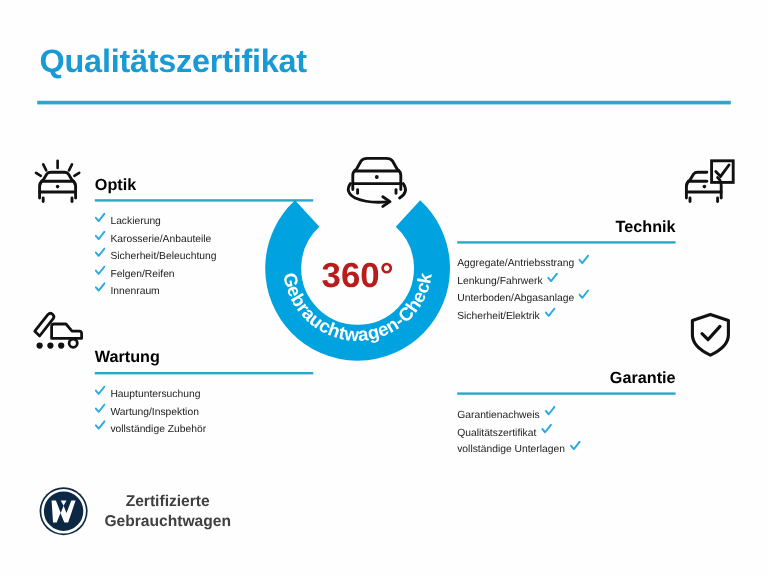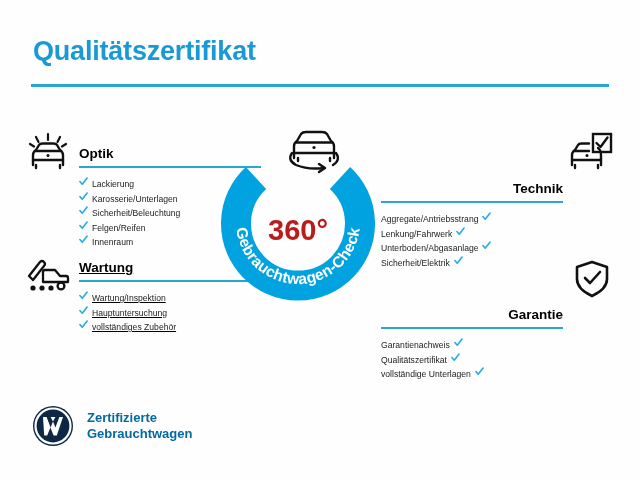--- a/index.html
+++ b/index.html
@@ -34,21 +34,21 @@
 
   
   .col{
     position:absolute;
     width:182px;
   }
   .col-left{ left:79px; }
   .col-right{ left:381px; width:182px; }
 
   .block-optik   { top:146px; }
-  .block-wartung { top:260px;text-decoration:underline; }
+  .block-wartung { top:290px; }
   .block-technik { top:146px; }
   .block-garantie{ top:272px; }
 
   .sec-head{
     font-size:13.5px;
     font-weight:bold;
     color:#000000;
     line-height:16px;
     white-space:nowrap;
   }
@@ -128,23 +128,24 @@
     position:absolute;
     left:31px;top:404px;
     display:flex;
     align-items:center;
     gap:12px;
   }
   .vw-mark{ width:44px;height:44px;flex:none; }
   .vw-text{
     font-size:13px;
     font-weight:bold;
-    color:#0369a1;
+    color:#404040;
     line-height:16px;
     white-space:nowrap;
+    text-align:center;
   }
 </style>
 </head>
 <body>
 
 <div class="page">
 
   <div class="title">Qualitätszertifikat</div>
   <div class="header-rule"></div>
 
@@ -179,21 +180,21 @@
             </svg>
           </span>
         <span>Lackierung</span>
       </li>
       <li class="item">
         <span class="check">
             <svg viewBox="0 0 10 10" width="9" height="9">
               <path d="M1 5 L3.6 8 L9 1.2" fill="none" stroke="#29abe2" stroke-width="1.8" stroke-linecap="round" stroke-linejoin="round"></path>
             </svg>
           </span>
-        <span>Karosserie/Unterlagen</span>
+        <span>Karosserie/Anbauteile</span>
       </li>
       <li class="item">
         <span class="check">
             <svg viewBox="0 0 10 10" width="9" height="9">
               <path d="M1 5 L3.6 8 L9 1.2" fill="none" stroke="#29abe2" stroke-width="1.8" stroke-linecap="round" stroke-linejoin="round"></path>
             </svg>
           </span>
         <span>Sicherheit/Beleuchtung</span>
       </li>
       <li class="item">
@@ -231,37 +232,37 @@
   <div class="col col-left block-wartung">
     <div class="sec-head">Wartung</div>
     <div class="sec-rule"></div>
     <ul class="items">
       <li class="item">
         <span class="check">
             <svg viewBox="0 0 10 10" width="9" height="9">
               <path d="M1 5 L3.6 8 L9 1.2" fill="none" stroke="#29abe2" stroke-width="1.8" stroke-linecap="round" stroke-linejoin="round"></path>
             </svg>
           </span>
+        <span>Hauptuntersuchung</span>
+      </li>
+      <li class="item">
+        <span class="check">
+            <svg viewBox="0 0 10 10" width="9" height="9">
+              <path d="M1 5 L3.6 8 L9 1.2" fill="none" stroke="#29abe2" stroke-width="1.8" stroke-linecap="round" stroke-linejoin="round"></path>
+            </svg>
+          </span>
         <span>Wartung/Inspektion</span>
       </li>
       <li class="item">
         <span class="check">
             <svg viewBox="0 0 10 10" width="9" height="9">
               <path d="M1 5 L3.6 8 L9 1.2" fill="none" stroke="#29abe2" stroke-width="1.8" stroke-linecap="round" stroke-linejoin="round"></path>
             </svg>
           </span>
-        <span>Hauptuntersuchung</span>
-      </li>
-      <li class="item">
-        <span class="check">
-            <svg viewBox="0 0 10 10" width="9" height="9">
-              <path d="M1 5 L3.6 8 L9 1.2" fill="none" stroke="#29abe2" stroke-width="1.8" stroke-linecap="round" stroke-linejoin="round"></path>
-            </svg>
-          </span>
-        <span>vollständiges Zubehör</span>
+        <span>vollständige Zubehör</span>
       </li>
     </ul>
   </div>
 
   <div class="icon icon-technik">
     <svg viewBox="0 0 46 40" width="46" height="40">
       <g fill="none" stroke="#111111" stroke-width="2.4" stroke-linejoin="round" stroke-linecap="round">
         <path d="M4 34 L4 24 Q4 21 7 19 L10 14 Q11 12.5 13.5 12.5 L21 12.5"></path>
         <path d="M30 17 Q33 19 33 24 L33 34"></path>
         <line x1="6" y1="20" x2="21" y2="20"></line>

